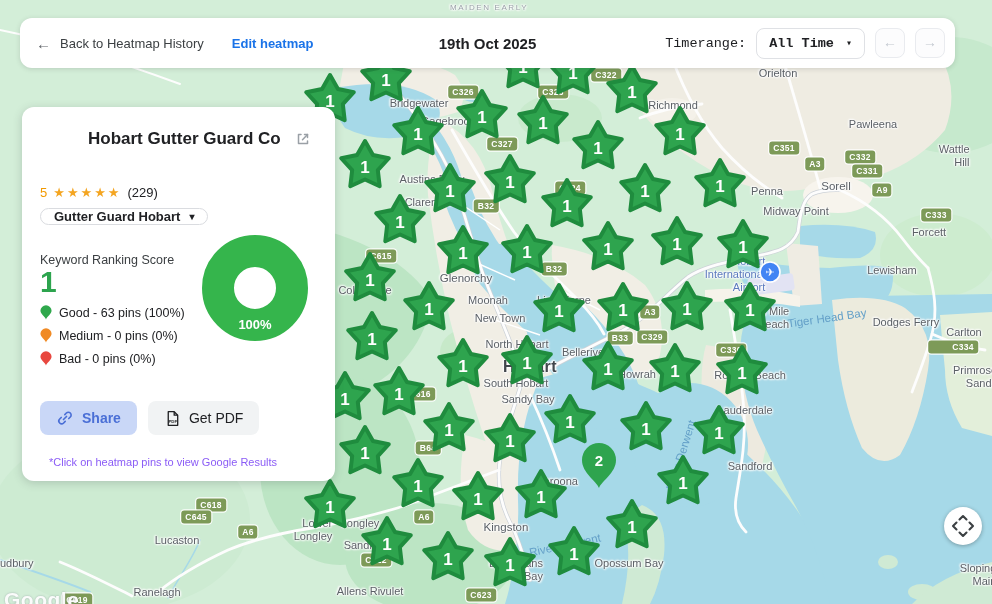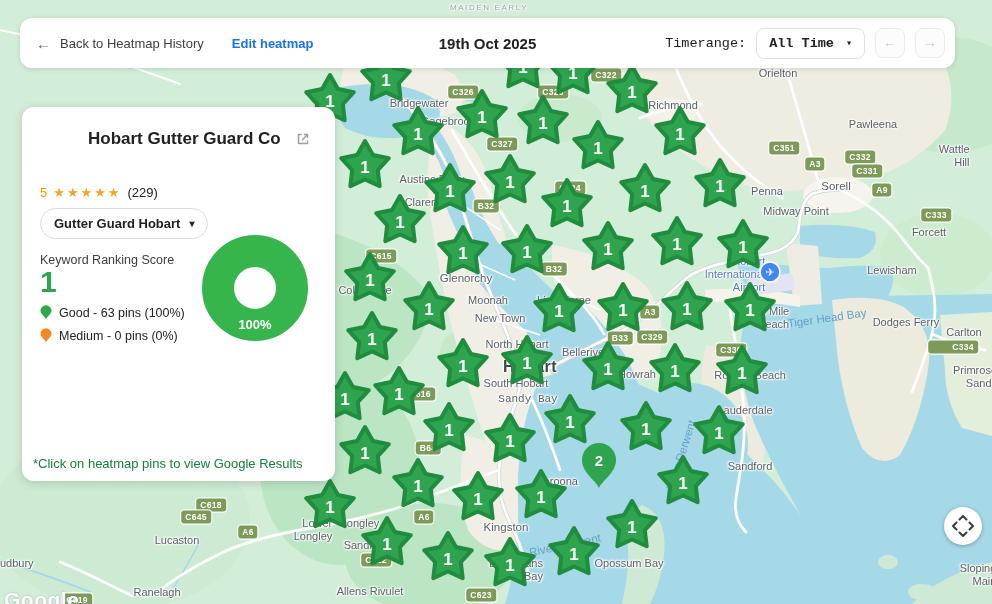--- a/index.html
+++ b/index.html
@@ -41,34 +41,34 @@
   .panel{position:absolute;left:22px;top:107px;width:313px;height:374px;background:#fff;
     border-radius:12px;box-shadow:0 2px 10px rgba(60,64,67,.22);z-index:10;}
   .p-title{position:absolute;left:18px;top:22px;display:flex;align-items:center;gap:14px;margin-left:48px;}
   .p-name{font-size:17px;font-weight:bold;color:#202124;}
   .p-addr{position:absolute;left:18px;top:56px;font-size:12.5px;color:#5f6368;}
   .p-rating{position:absolute;left:18px;top:78px;display:flex;align-items:center;gap:6px;font-size:13px;}
   .p-rating .rv{color:#f29900;}
   .p-rating .stars{color:#f4a521;letter-spacing:2px;font-size:13px;}
   .p-rating .rc{color:#202124;}
   .p-pill{position:absolute;left:18px;top:101px;display:flex;align-items:center;gap:9px;
-    border:1px solid #dadce0;border-radius:17px;padding:7px 13px;font-size:13px;font-weight:bold;
+    border:1px solid #dadce0;border-radius:17px;padding:0 13px;font-size:13px;font-weight:bold;
     color:#202124;cursor:pointer;background:#fff;}
   .p-pill .caret{font-size:10px;}
   .p-score-label{position:absolute;left:18px;top:146px;font-size:12.5px;color:#3c4043;}
   .p-score{position:absolute;left:18px;top:158px;font-size:30px;font-weight:bold;color:#2da44e;}
   .p-legend{position:absolute;left:18px;top:198px;display:flex;flex-direction:column;gap:7px;}
   .lg-row{display:flex;align-items:center;gap:7px;font-size:12.5px;color:#202124;line-height:13px;}
   .donut{position:absolute;left:180px;top:128px;}
   .p-btns{position:absolute;left:18px;top:294px;display:flex;gap:11px;}
   .btn{display:flex;align-items:center;gap:8px;height:34px;padding:0 16px;border-radius:8px;
     font-size:14px;cursor:pointer;border:none;}
   .btn.share{background:#c9d7f7;color:#4a6fd6;font-weight:bold;}
   .btn.pdf{background:#f1f3f4;color:#202124;}
-  .p-note{position:absolute;left:11px;top:349px;font-size:13px;color:#15803d;}
+  .p-note{position:absolute;left:27px;top:349px;font-size:11px;color:#8b5cf6;}
   
   .compass{position:absolute;left:963px;top:526px;transform:translate(-50%,-50%);width:38px;height:38px;
     border-radius:50%;background:#fff;box-shadow:0 1px 4px rgba(0,0,0,.3);display:flex;align-items:center;
     justify-content:center;z-index:10;cursor:pointer;}
   .google{position:absolute;left:4px;top:588px;z-index:9;font-size:21px;font-weight:bold;
     color:rgba(255,255,255,.95);text-shadow:0 0 2px rgba(120,130,140,.6);letter-spacing:.5px;}
 </style>
 </head>
 <body>
 
@@ -180,21 +180,21 @@
       <div class="tlabel" style="left: 964px; top: 332px;">Carlton</div>
       <div class="tlabel" style="left: 975px; top: 377px;">Primrose
 Sands</div>
       <div class="tlabel" style="left: 365px; top: 290px;">Collinsvale</div>
       <div class="tlabel md" style="left: 466px; top: 279px;">Glenorchy</div>
       <div class="tlabel" style="left: 488px; top: 300px;">Moonah</div>
       <div class="tlabel" style="left: 500px; top: 318px;">New Town</div>
       <div class="tlabel" style="left: 517px; top: 344px;">North Hobart</div>
       <div class="tlabel big" style="left: 530px; top: 367px;">Hobart</div>
       <div class="tlabel" style="left: 516px; top: 383px;">South Hobart</div>
-      <div class="tlabel" style="left: 528px; top: 399px; font-family: Liberation Mono, monospace;">Sandy Bay</div>
+      <div class="tlabel" style="left: 528px; top: 399px;">Sandy Bay</div>
       <div class="tlabel" style="left: 583px; top: 352px;">Bellerive</div>
       <div class="tlabel" style="left: 637px; top: 374px;">Howrah</div>
       <div class="tlabel" style="left: 564px; top: 300px;">Lindisfarne</div>
       <div class="tlabel" style="left: 762px; top: 318px;">Seven Mile
 Beach</div>
       <div class="tlabel blue" style="left: 735px; top: 274px;">Hobart
 International
 Airport</div>
       <div class="tlabel" style="left: 558px; top: 481px;">Taroona</div>
       <div class="tlabel md" style="left: 506px; top: 528px;">Kingston</div>
@@ -510,25 +510,53 @@
               <path d="M0,0 C-1.2,-3 -6.5,-6.5 -6.5,-10 A6.5,6.5 0 1 1 6.5,-10 C6.5,-6.5 1.2,-3 0,0 Z" fill="#2FA84C"></path>
             </svg></span>
           <span>Good - 63 pins (100%)</span>
         </div>
         <div class="lg-row">
           <span style="line-height:0;"><svg width="12" height="16" viewBox="-7 -16 14 17">
               <path d="M0,0 C-1.2,-3 -6.5,-6.5 -6.5,-10 A6.5,6.5 0 1 1 6.5,-10 C6.5,-6.5 1.2,-3 0,0 Z" fill="#F08A24"></path>
             </svg></span>
           <span>Medium - 0 pins (0%)</span>
         </div>
+        <div class="lg-row">
+          <span style="line-height:0;"><svg width="12" height="16" viewBox="-7 -16 14 17">
+              <path d="M0,0 C-1.2,-3 -6.5,-6.5 -6.5,-10 A6.5,6.5 0 1 1 6.5,-10 C6.5,-6.5 1.2,-3 0,0 Z" fill="#E8473F"></path>
+            </svg></span>
+          <span>Bad - 0 pins (0%)</span>
+        </div>
       </div>
     <svg class="donut" width="106" height="106" viewBox="0 0 106 106">
       <circle cx="53" cy="53" r="37" fill="none" stroke="#35B54C" stroke-width="32"></circle>
       <text x="53" y="94" text-anchor="middle" font-size="13" font-weight="bold" fill="#ffffff" font-family="Liberation Sans, sans-serif">100%</text>
     </svg>
+    <div class="p-btns">
+      <button class="btn share">
+        <span style="line-height:0;">
+          <svg width="18" height="18" viewBox="0 0 20 20" fill="none" stroke="#4A6FD6" stroke-width="1.8" stroke-linecap="round">
+            <path d="M8.3,11.7 L11.7,8.3"></path>
+            <path d="M9.8,6.2 l1.7,-1.7 a3.1,3.1 0 0 1 4.4,4.4 l-1.7,1.7"></path>
+            <path d="M10.2,13.8 l-1.7,1.7 a3.1,3.1 0 0 1 -4.4,-4.4 l1.7,-1.7"></path>
+          </svg>
+        </span>
+        <span>Share</span>
+      </button>
+      <button class="btn pdf">
+        <span style="line-height:0;">
+          <svg width="17" height="17" viewBox="0 0 18 18" fill="none" stroke="#202124" stroke-width="1.4" stroke-linejoin="round">
+            <path d="M4.5,1.8 h6.3 l3.7,3.7 v10.7 h-10 z"></path>
+            <path d="M10.8,1.8 v3.7 h3.7"></path>
+            <text x="9.3" y="13.6" text-anchor="middle" font-size="4.6" font-weight="bold" stroke="none" fill="#202124" font-family="Liberation Sans, sans-serif">PDF</text>
+          </svg>
+        </span>
+        <span>Get PDF</span>
+      </button>
+    </div>
     <div class="p-note">*Click on heatmap pins to view Google Results</div>
   </div>
 
   <div class="compass">
     <svg width="26" height="26" viewBox="-13 -13 26 26" fill="none" stroke="#3c4043" stroke-width="2.1" stroke-linecap="round" stroke-linejoin="round">
       <path d="M-3.5,-6.5 L0,-10 L3.5,-6.5"></path>
       <path d="M-3.5,6.5 L0,10 L3.5,6.5"></path>
       <path d="M-6.5,-3.5 L-10,0 L-6.5,3.5"></path>
       <path d="M6.5,-3.5 L10,0 L6.5,3.5"></path>
     </svg>

